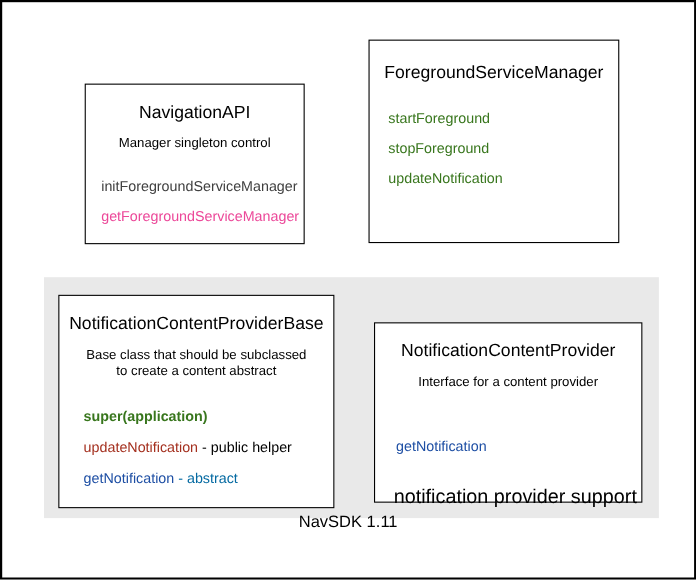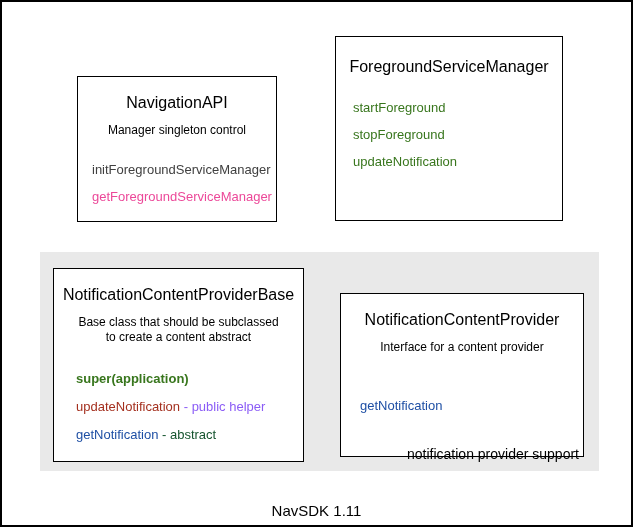--- a/index.html
+++ b/index.html
@@ -62,28 +62,28 @@
   #box-base .methods { padding-left: 22px; margin-top: 26px; }
   #box-base .method { margin-bottom: 12px; }
 
   #box-provider { left: 300px; top: 15px; width: 244px; height: 164px; margin-top: 26px; }
   #box-provider .methods { padding-left: 19px; margin-top: 43px; }
 
   .panel-label {
     position: absolute;
     right: 20px;
     bottom: 9px;
-    font-size: 14px;
+    font-size: 18px;
     color: #000;
     white-space: nowrap;
   }
   .footer {
     position: absolute;
     left: 0;
-    top: 500px;
+    top: 464px;
     width: 100%;
     text-align: center;
     font-size: 15px;
     color: #000;
   }
 </style>
 </head>
 <body>
 
 <div class="canvas">
@@ -124,24 +124,24 @@
       <div class="box-title">NotificationContentProviderBase</div>
       <div class="box-desc">
         <div>Base class that should be subclassed</div>
         <div>to create a content abstract</div>
       </div>
       <div class="methods">
         <div class="method">
           <span style="color: rgb(56, 118, 29); font-weight: bold;">super(application)</span>
         </div>
         <div class="method">
-          <span style="color: rgb(164, 48, 31);">updateNotification</span><span style="color: #8b5cf6;"> - public helper</span>
+          <span style="color: rgb(164, 48, 31);">updateNotification</span><span style="color: #000000;"> - public helper</span>
         </div>
         <div class="method">
-          <span style="color: rgb(30, 79, 164);">getNotification</span><span style="color: #14532d; margin-top: 20px;"> - abstract</span>
+          <span style="color: rgb(30, 79, 164);">getNotification</span><span style="color: #0369a1; margin-top: 20px;"> - abstract</span>
         </div>
       </div>
     </div>
 
     <div class="box" id="box-provider">
       <div class="box-title">NotificationContentProvider</div>
       <div class="box-desc">
         <div>Interface for a content provider</div>
       </div>
       <div class="methods">

